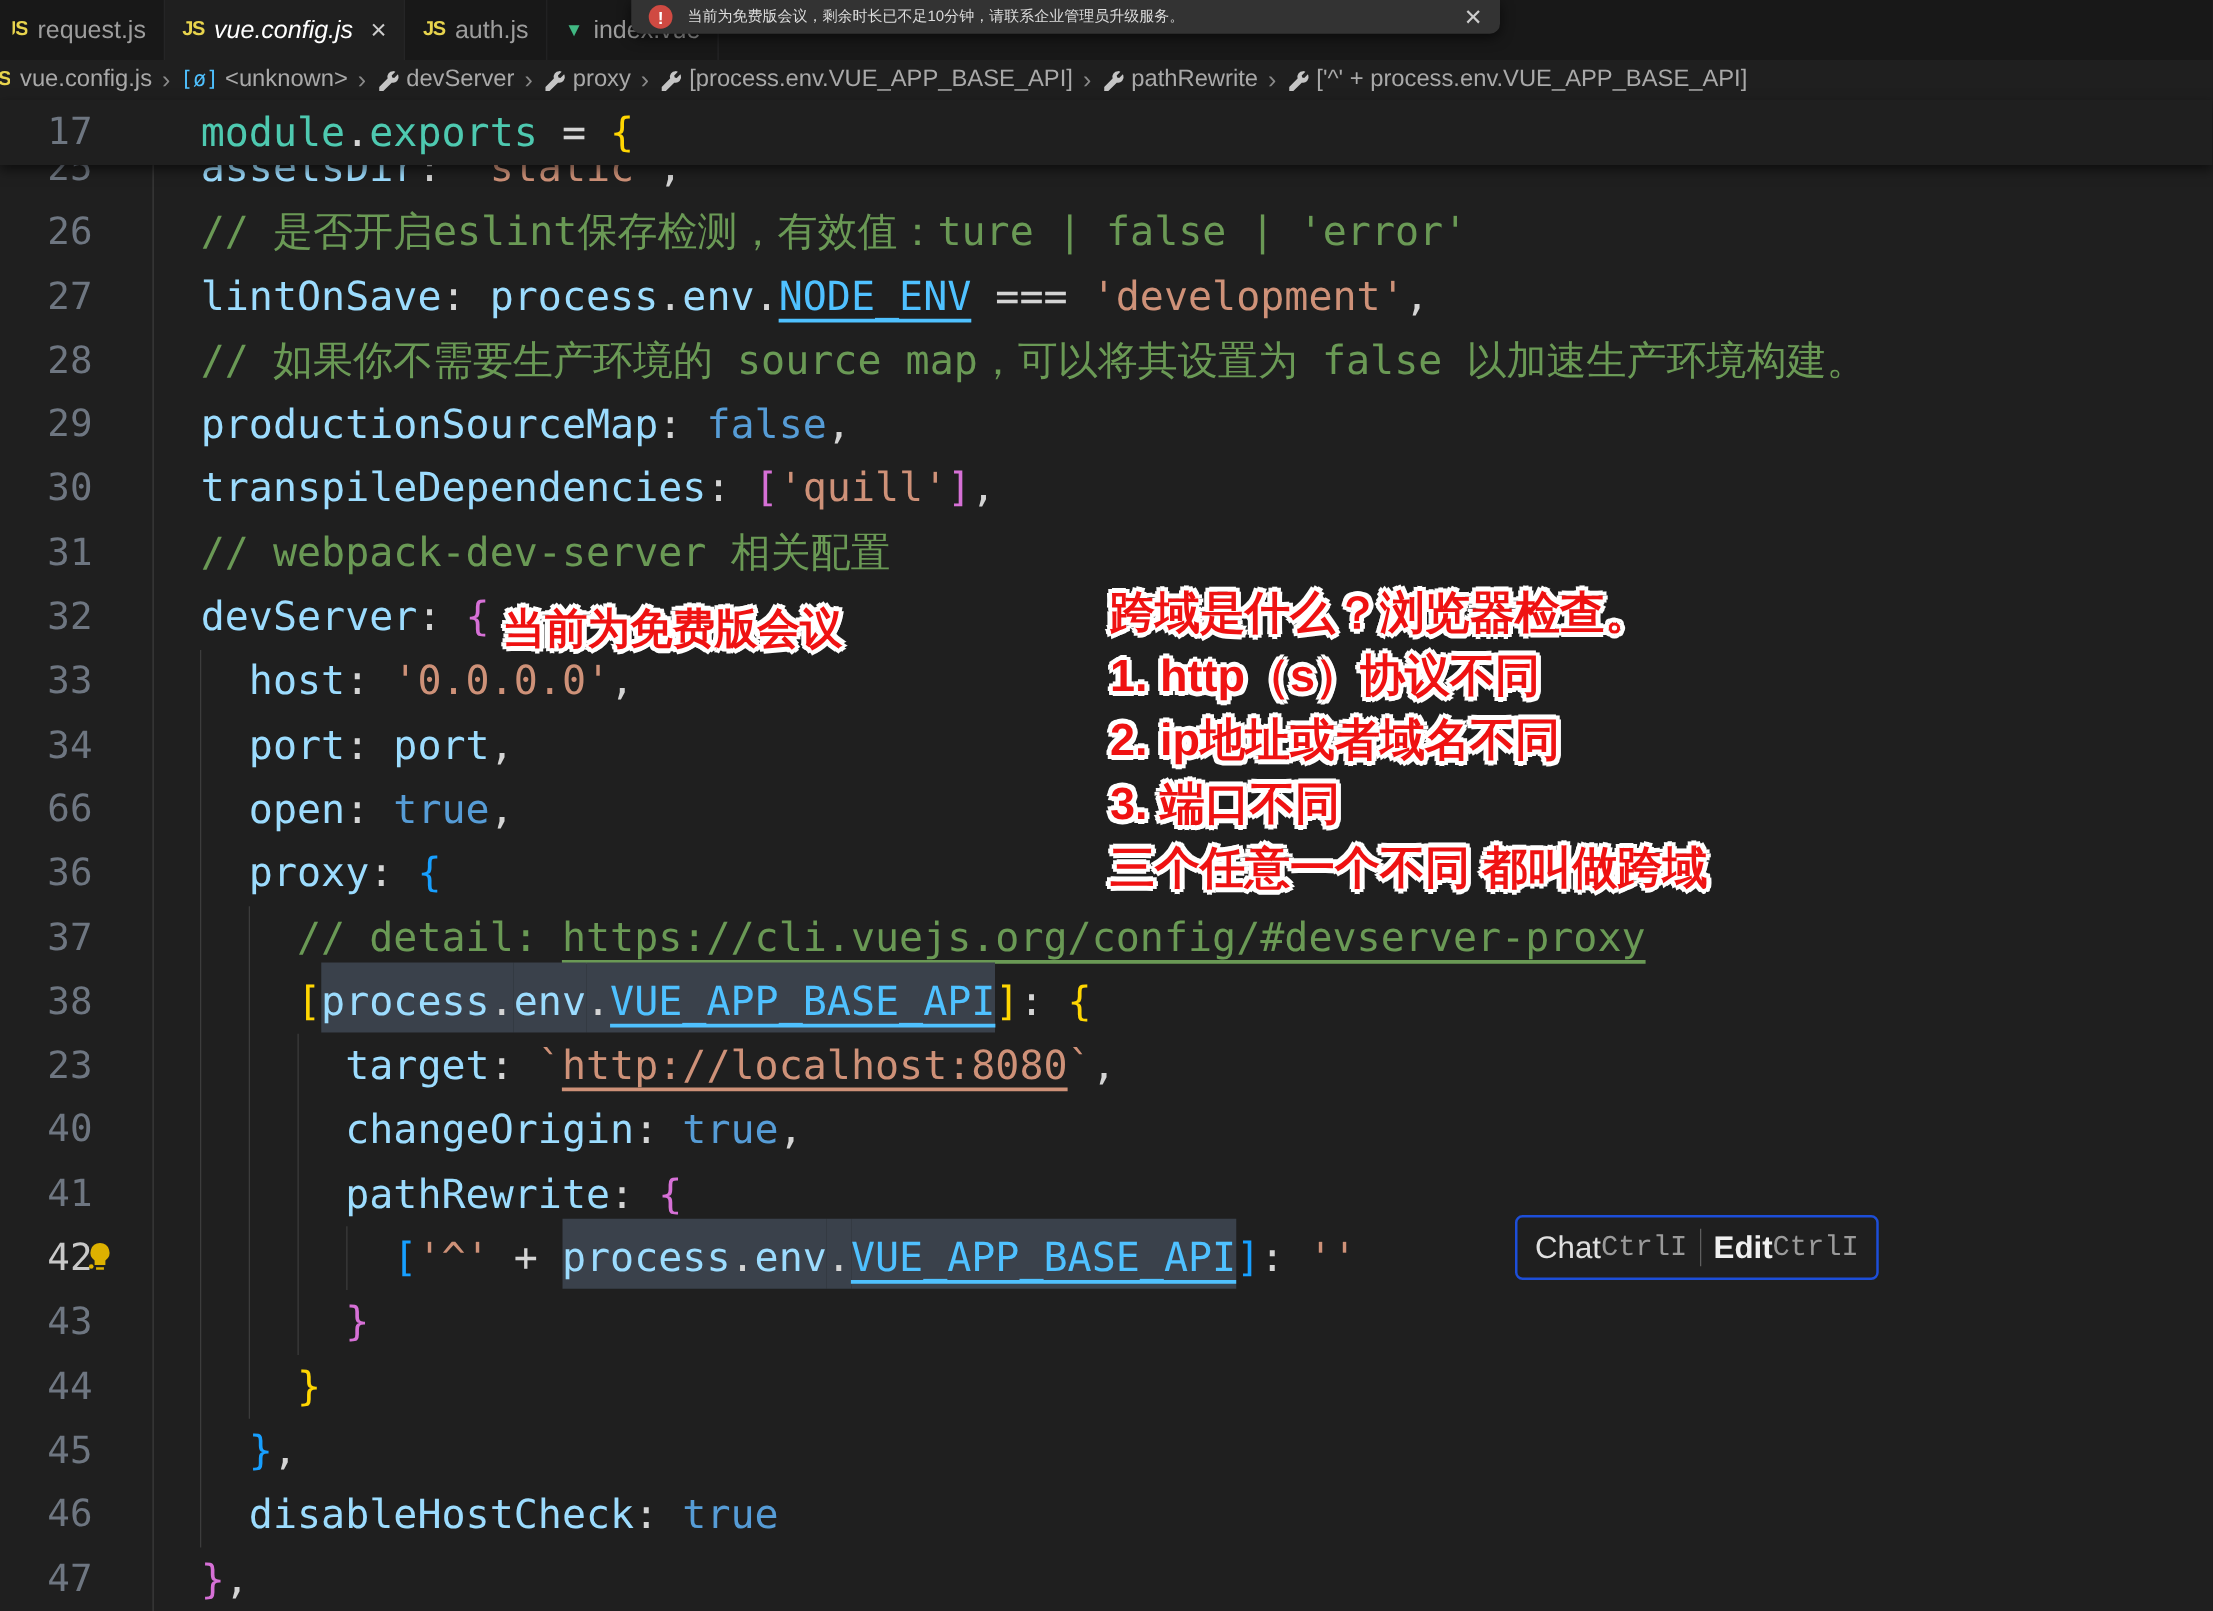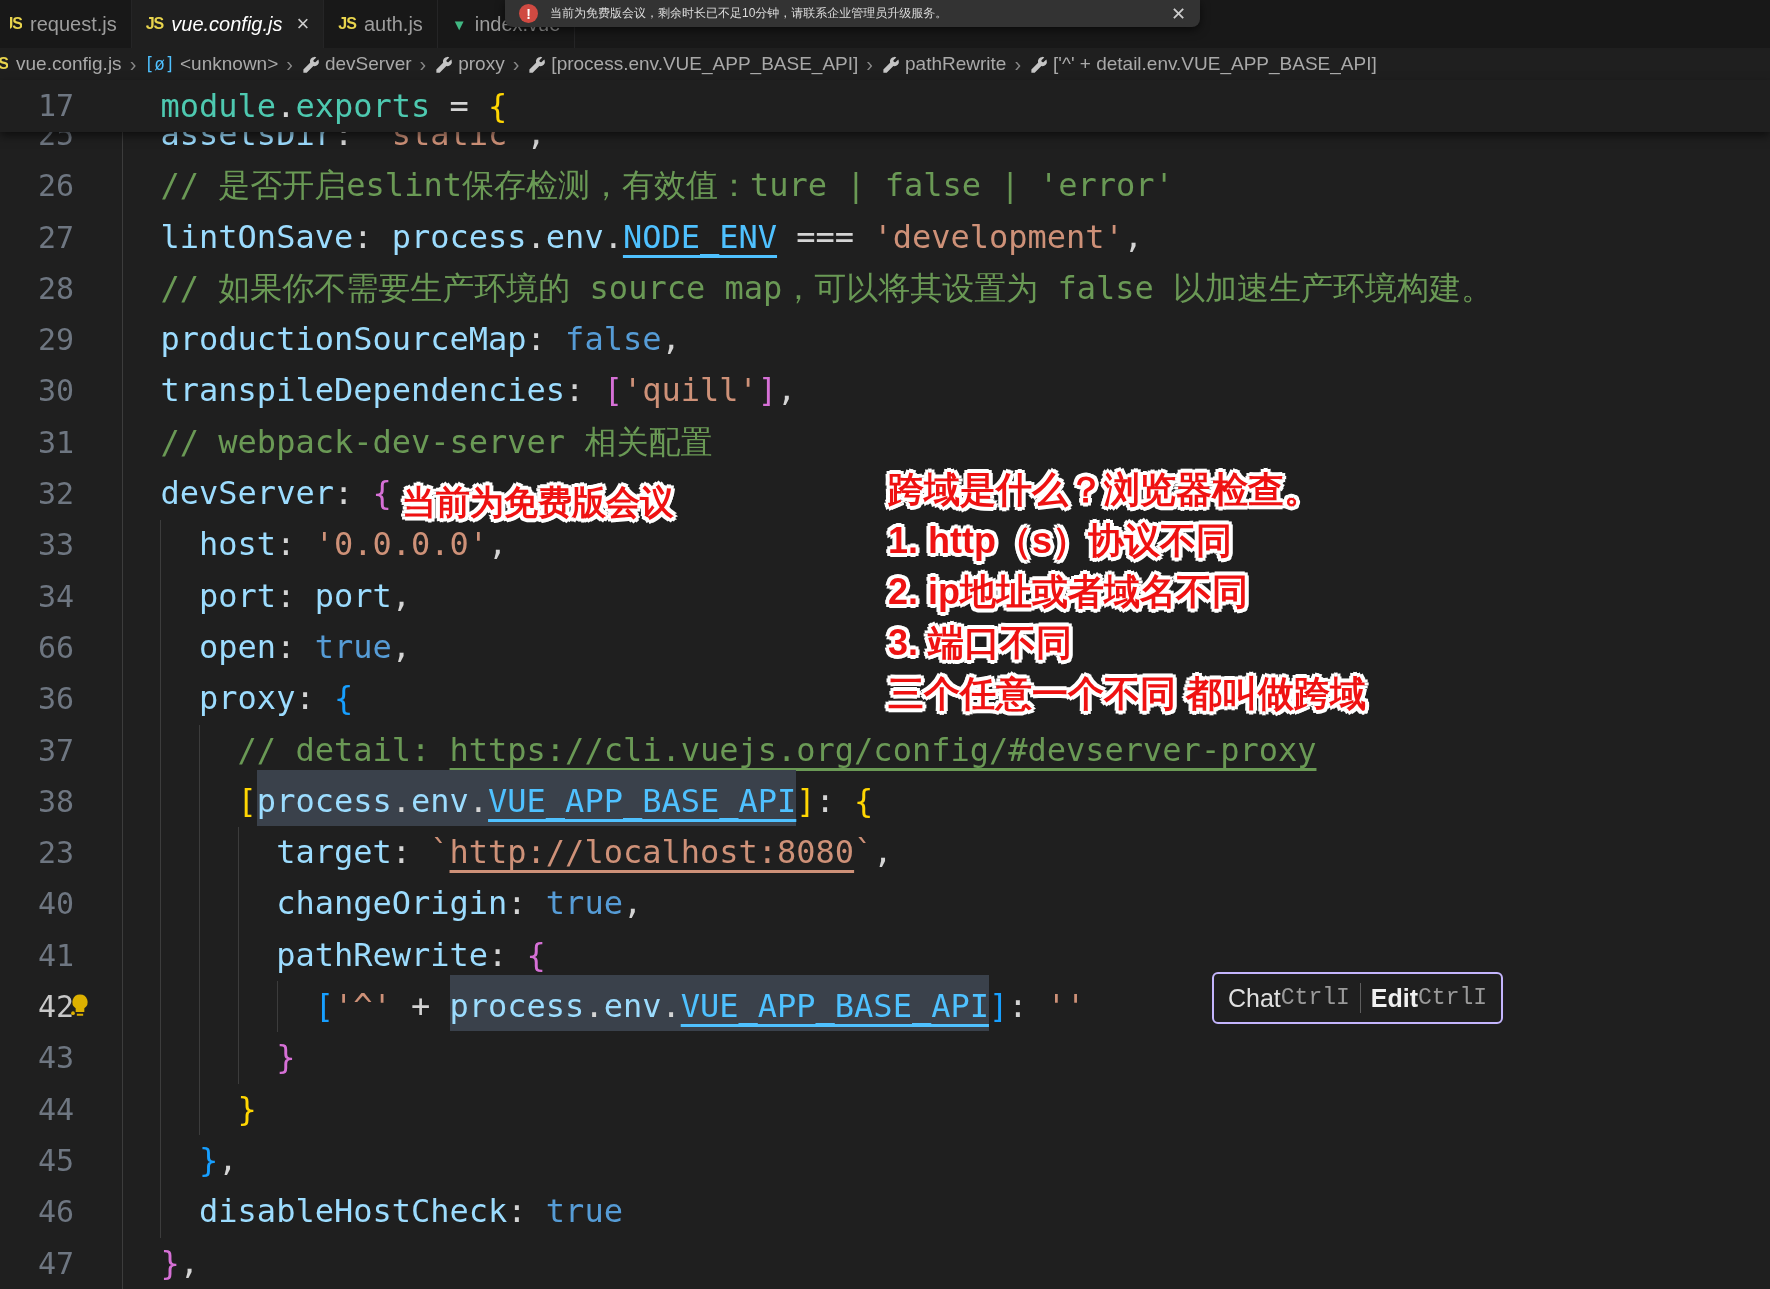--- a/index.html
+++ b/index.html
@@ -62,21 +62,21 @@
            background:#333333; border-radius:0 0 8px 8px; display:flex; align-items:center;
            padding:0 14px; box-shadow:0 3px 10px rgba(0,0,0,.6); }
   .toast-icon { width:19px; height:19px; border-radius:50%; background:var(--error-red,#d04a42);
                 color:#ffffff; font-size:14px; font-weight:bold; display:flex;
                 align-items:center; justify-content:center; flex:0 0 auto; }
   .toast-msg { color:#dcdcdc; font-size:12px; margin:0 16px 0 12px; white-space:nowrap; }
   .toast-close { color:#cccccc; font-size:18px; margin-left:auto; cursor:pointer; }
 
   
   .chat-hint { position:absolute; left:1212px; top:972px; height:52px; z-index:6;
-               border:2px solid #c4b5fd; border-radius:6px; background:#1f1f1f;
+               border:2px solid #1d4ed8; border-radius:6px; background:#1f1f1f;
                display:flex; align-items:center; padding:0 14px; }
   .chat-hint .lbl { color:#e0e0e0; font-size:25px; }
   .chat-hint .lbl.bold { font-weight:bold; color:#f0f0f0; }
   .chat-hint .key { color:#9a9a9a; font-size:23px; font-family:Liberation Mono, monospace; margin-left:0; }
   .chat-hint .div { width:1px; height:30px; background:#5f5f5f; margin:0 10px; }
 
   
   .anno { position:absolute; z-index:10; color:var(--anno-red,#ef1212); font-weight:900;
           font-family:"Liberation Sans",sans-serif; white-space:nowrap;
           text-shadow:-3px -3px 0 #fff, 3px -3px 0 #fff, -3px 3px 0 #fff, 3px 3px 0 #fff,
@@ -160,21 +160,21 @@
       </span>
       <span>pathRewrite</span>
     </span>
     <span class="crumb-sep">›</span>
     <span class="crumb">
       <span class="wrench">
         <svg width="19" height="19" viewBox="0 0 16 16">
           <path fill="#c5c5c5" d="M11.25 1.75a3.75 3.75 0 0 0-3.6 4.82L2 12.22V15h2.78l5.65-5.65a3.75 3.75 0 0 0 4.47-4.8l-.33-.86-2.47 2.47-1.34-.34-.34-1.34 2.47-2.47-.86-.33a3.7 3.7 0 0 0-.78-.13z"></path>
         </svg>
       </span>
-      <span>['^' + detail.env.VUE_APP_BASE_API]</span>
+      <span>['^' + process.env.VUE_APP_BASE_API]</span>
     </span>
   </div>
 
 <div class="editor">
 
   <div class="indent-guide" style="left:122px; top:52px; height:1158px;"></div>
   <div class="indent-guide" style="left:160px; top:440px; height:718px;"></div>
   <div class="indent-guide" style="left:199px; top:645px; height:410px;"></div>
   <div class="indent-guide" style="left:238px; top:747px; height:257px;"></div>
   <div class="indent-guide" style="left:277px; top:901px; height:51px;"></div>

